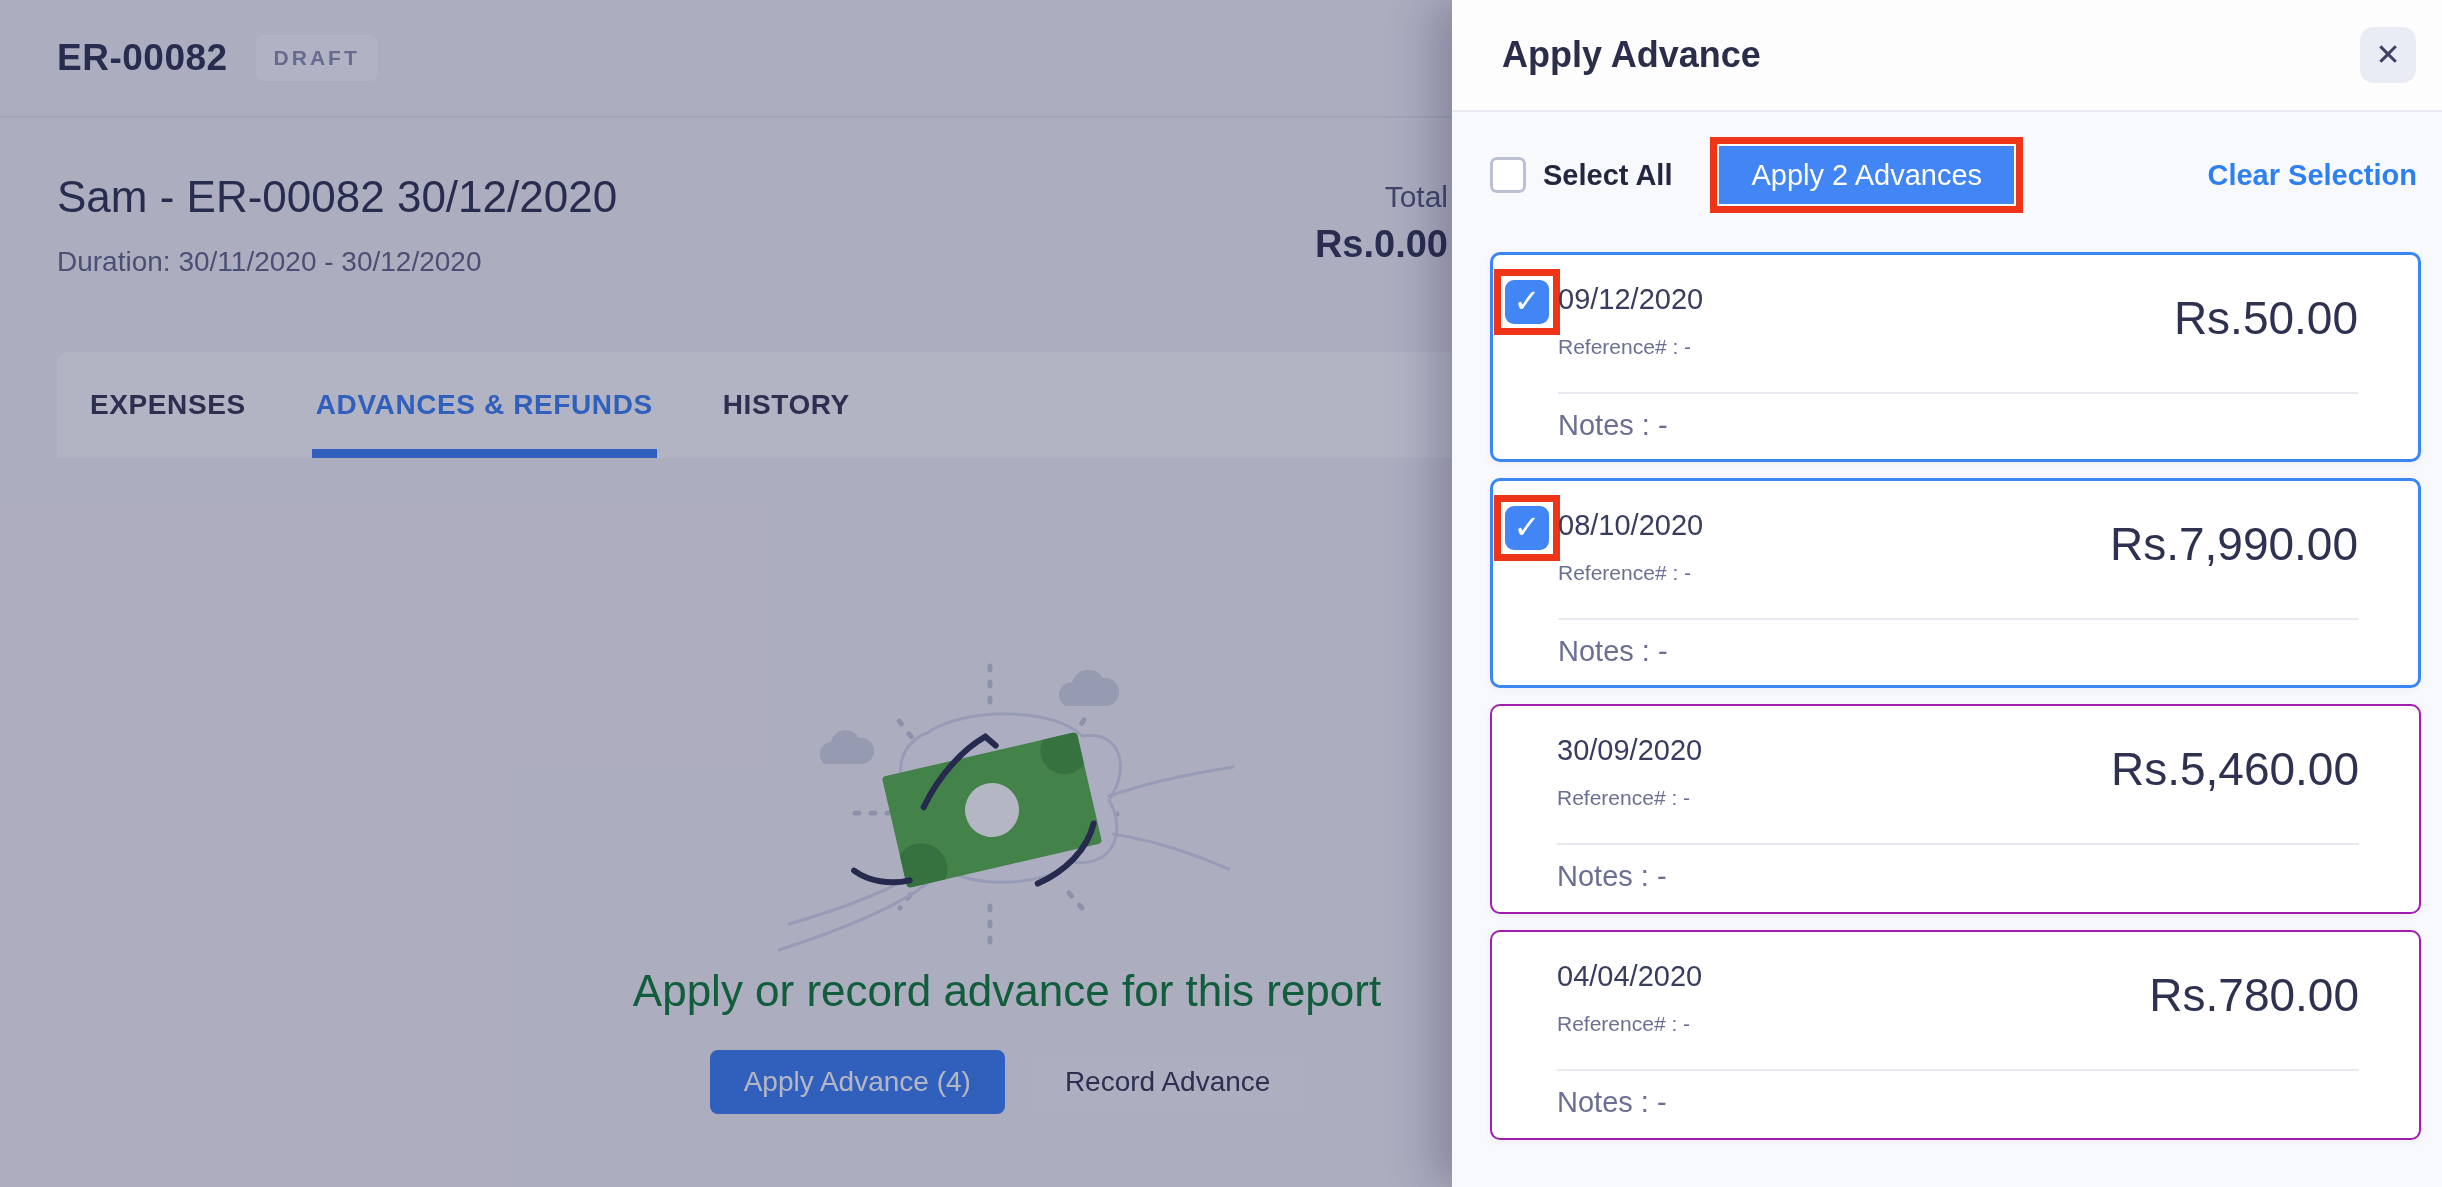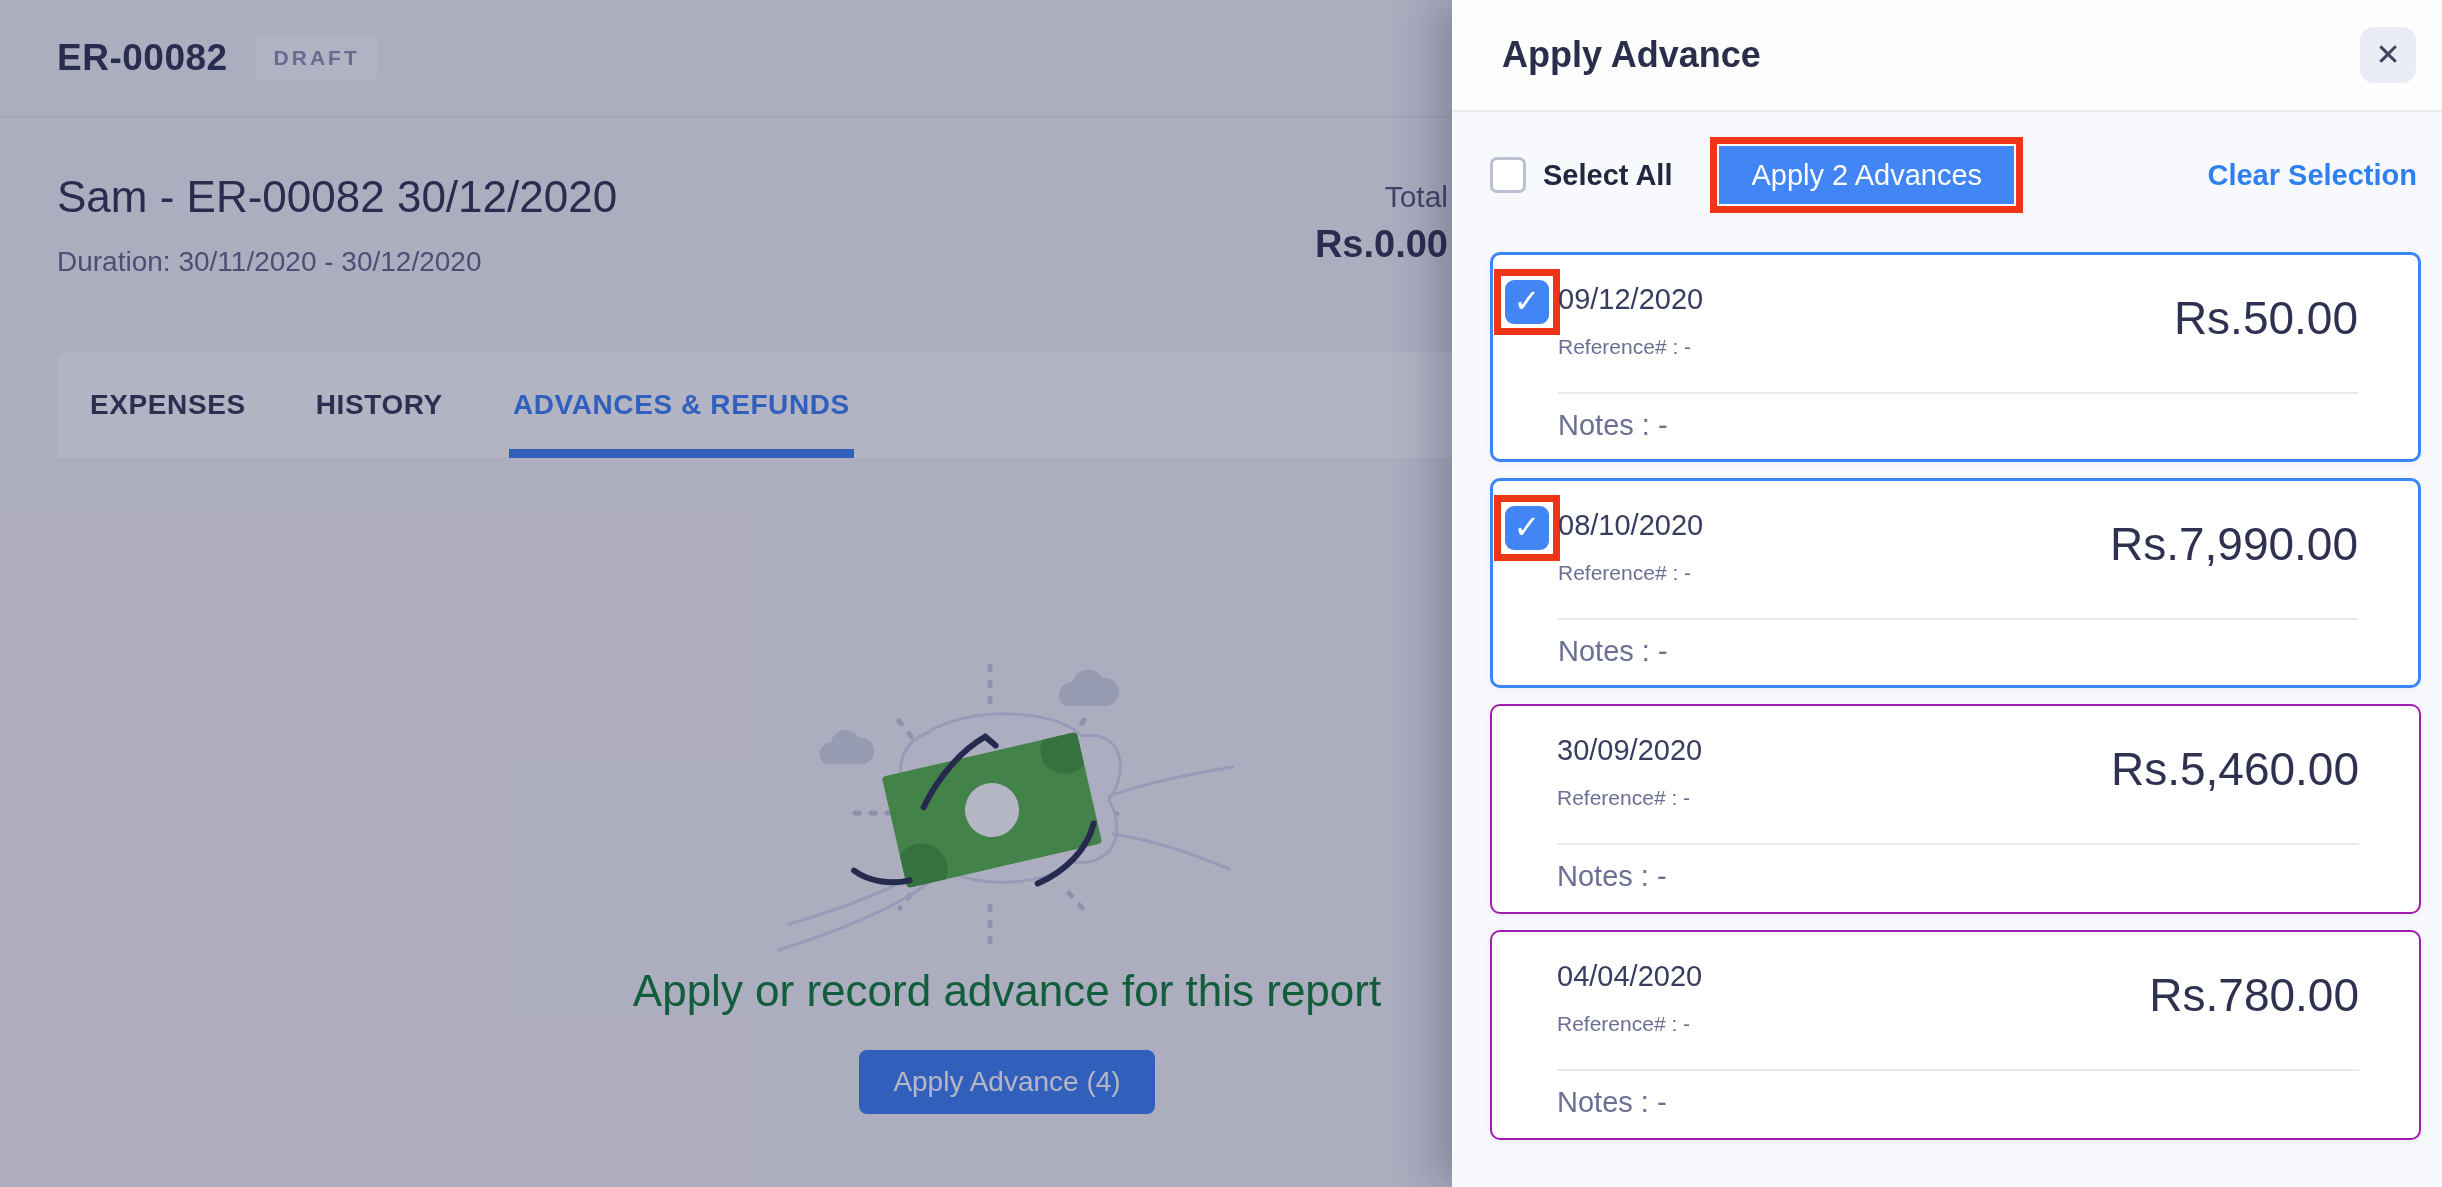--- a/index.html
+++ b/index.html
@@ -144,25 +144,25 @@
 
   <div class="total-block">
     <div class="total-label">Total</div>
     <div class="total-value">Rs.0.00</div>
   </div>
 
   <div class="tab-strip">
       <div class="tab">
     <span>EXPENSES</span>
   </div>
+      <div class="tab active">
+    <span>ADVANCES &amp; REFUNDS</span>
+  </div>
       <div class="tab">
     <span>HISTORY</span>
-  </div>
-      <div class="tab active">
-    <span>ADVANCES &amp; REFUNDS</span>
   </div>
     </div>
 
   <div class="empty-state">
     <svg class="empty-illustration" width="460" height="310" viewBox="0 0 460 310">
 
       <g stroke="#c6cbdd" stroke-width="5" stroke-linecap="round" stroke-dasharray="4 12" fill="none">
         <path d="M213,18 L213,62"></path>
         <path d="M122,73 L137,92"></path>
         <path d="M307,72 L293,92"></path>
@@ -203,20 +203,21 @@
         <g stroke="#333758" stroke-width="6" fill="none" stroke-linecap="round">
           <path d="M-66,-18 C-44,-46 -14,-66 10,-73 L18,-62"></path>
           <path d="M-148,28 C-136,42 -116,50 -96,50"></path>
           <path d="M28,82 C58,76 84,60 96,36"></path>
         </g>
       </g>
     </svg>
     <div class="empty-message">Apply or record advance for this report</div>
     <div class="empty-actions">
       <button class="btn btn-primary">Apply Advance (4)</button>
+      <button class="btn btn-secondary">Record Advance</button>
     </div>
   </div>
 </div>
 
 <div class="overlay-scrim"></div>
 
 <div class="panel">
 
   <div class="panel-header">
     <div class="panel-title">Apply Advance</div>

